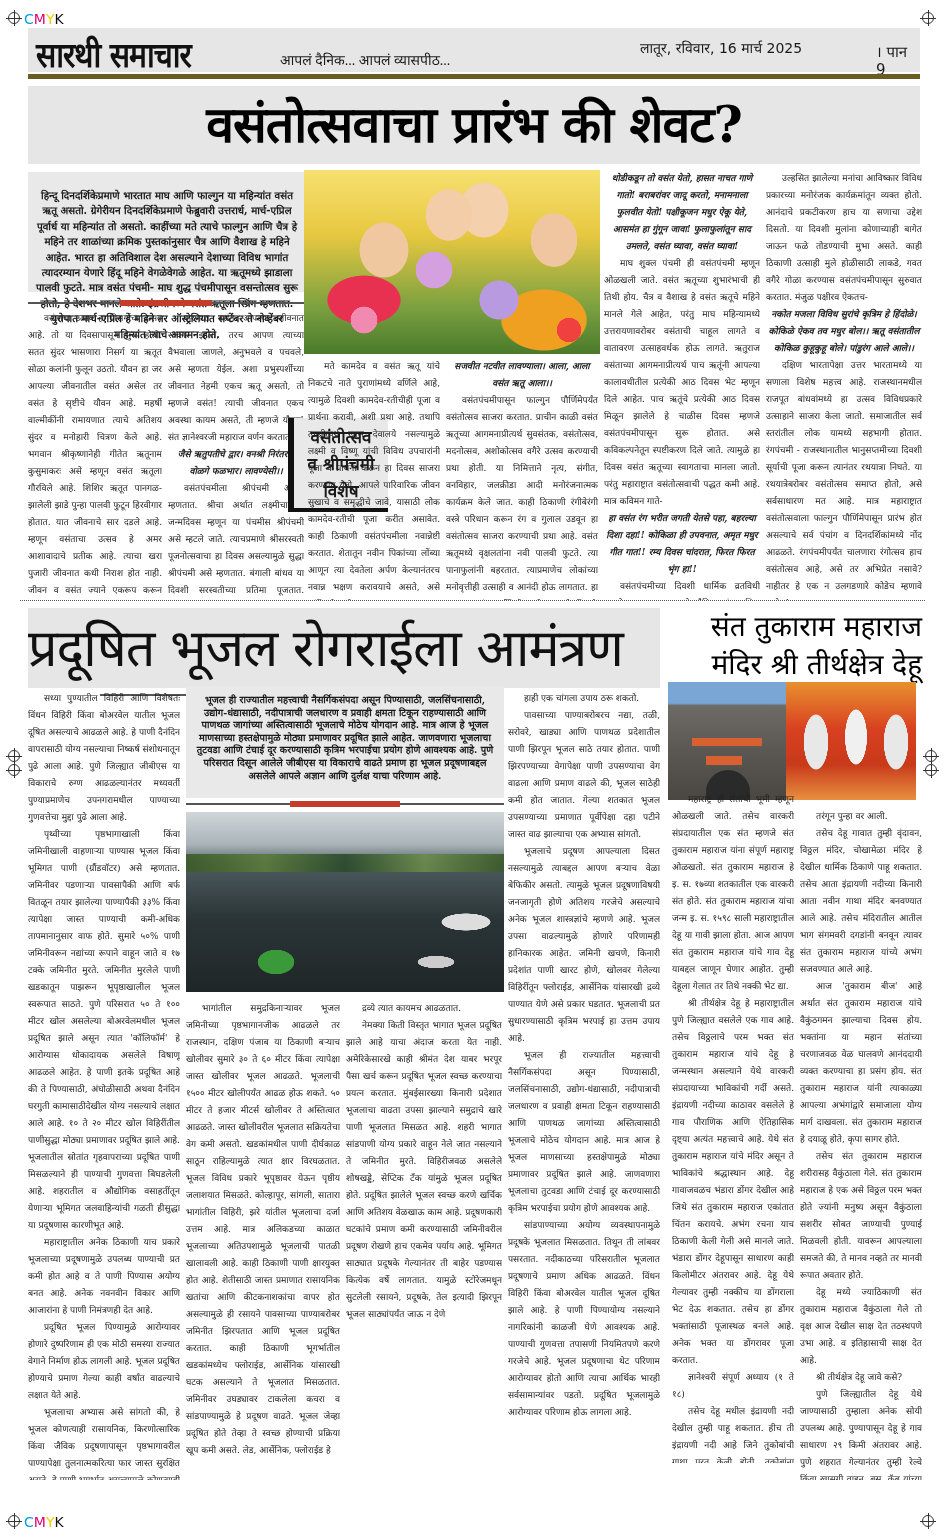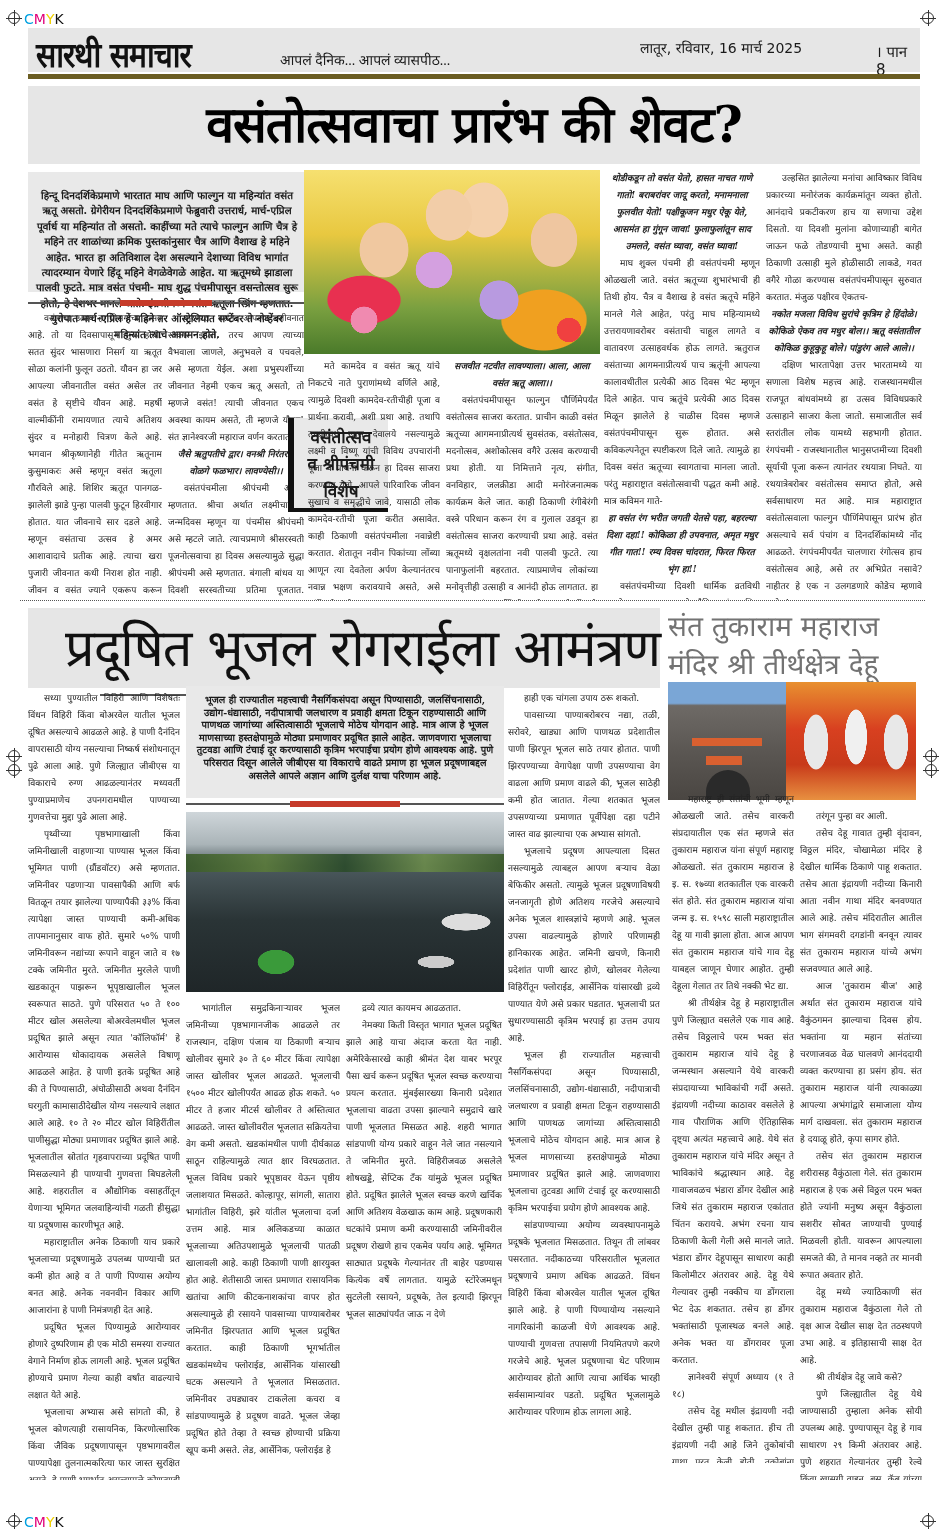--- a/index.html
+++ b/index.html
@@ -40,22 +40,22 @@
   }
 
   .col { font-size: 9px; line-height: 17px; text-align: justify; color: #222; }
   .col p { text-indent: 16px; }
   .col .verse { text-align: center; font-style: italic; font-weight: bold; text-indent: 0; }
 
   .special-box { left: 288px; top: 418px; width: 100px; height: 94px; background: #e9e9e9; border-left: 6px solid #111; border-bottom: 4px solid #111; font-family: "DejaVu Sans", sans-serif; font-weight: bold; font-size: 17px; line-height: 27px; text-align: center; padding-top: 6px; }
 
   .dotted-sep { left: 20px; top: 600px; width: 905px; border-top: 1px dotted #555; }
 
-  .headline2 { left: 28px; top: 608px; width: 632px; height: 80px; background: #e6e6e6; text-align: right; font-family: "DejaVu Sans", sans-serif; font-size: 52px; line-height: 80px; color: #111; letter-spacing: -1px; transform-origin: center; }
-  .headline3 { left: 668px; top: 608px; width: 254px; height: 80px; text-align: left; font-family: "DejaVu Sans", sans-serif; font-size: 28px; line-height: 38px; color: #737373; }
+  .headline2 { left: 28px; top: 608px; width: 632px; height: 80px; background: #e6e6e6; text-align: left; font-family: "DejaVu Sans", sans-serif; font-size: 52px; line-height: 80px; color: #111; letter-spacing: -1px; transform-origin: center; }
+  .headline3 { left: 668px; top: 608px; width: 254px; height: 80px; text-align: right; font-family: "DejaVu Sans", sans-serif; font-size: 28px; line-height: 38px; color: #000000; }
 
   .intro2 { left: 186px; top: 686px; width: 318px; height: 112px; padding: 8px 6px; font-size: 9.6px; line-height: 12.6px; text-align: center; font-weight: bold; }
 
   .photo2 { left: 186px; top: 812px; width: 318px; height: 180px; overflow: hidden;
     background:
       radial-gradient(ellipse 30px 20px at 90px 150px, #3a9a3a 60%, transparent 62%),
       radial-gradient(ellipse 40px 14px at 280px 110px, #ddd 60%, transparent 62%),
       radial-gradient(ellipse 30px 10px at 250px 150px, #ccc 60%, transparent 62%),
       linear-gradient(180deg, #cfd6da 0%, #aab4b8 18%, #4c5a5e 30%, #2a3436 60%, #1f2628 100%);
   }
@@ -82,21 +82,21 @@
 <div class="reg" style="left:8px;top:12px"></div>
 <div class="abs cmyk" style="left:24px;top:11px">
   <span class="c">C</span><span class="m">M</span><span class="y">Y</span><span class="k">K</span>
 </div>
 <div class="reg" style="left:922px;top:12px"></div>
 
 <div class="abs masthead">
   <div class="brand">सारथी समाचार</div>
   <div class="tagline">आपलं दैनिक... आपलं व्यासपीठ...</div>
   <div class="dateline">लातूर, रविवार, 16 मार्च  2025</div>
-  <div class="pageno">। पान 8</div>
+  <div class="pageno">। पान 9</div>
 </div>
 <div class="abs mast-rule"></div>
 
 <div class="abs headline1">वसंतोत्सवाचा प्रारंभ की शेवट?</div>
 
 <div class="abs box-gray intro1">हिन्दू दिनदर्शिकेप्रमाणे भारतात माघ आणि फाल्गुन या महिन्यांत वसंत ऋतू असतो. ग्रेगेरीयन दिनदर्शिकेप्रमाणे फेब्रुवारी उत्तरार्ध, मार्च-एप्रिल पूर्वार्ध या महिन्यांत तो असतो. काहींच्या मते त्याचे फाल्गुन आणि चैत्र हे महिने तर शाळांच्या क्रमिक पुस्तकांनुसार चैत्र आणि वैशाख हे महिने आहेत. भारत हा अतिविशाल देश असल्याने देशाच्या विविध भागांत त्यादरम्यान येणारे हिंदू महिने वेगळेवेगळे आहेत. या ऋतूमध्ये झाडाला पालवी फुटते. मात्र वसंत पंचमी- माघ शुद्ध पंचमीपासून वसन्तोत्सव सुरू होतो, हे देशभर मानले जाते. इंग्रजीमध्ये वसंत ऋतूला स्प्रिंग म्हणतात. युरोपात मार्च-एप्रिल हे महिने तर ऑस्ट्रेलियात सप्टेंबर ते नोव्हेंबर महिन्यांत त्याचे आगमन होते.</div>
 <div class="grey-rule" style="left:28px;top:302px;width:278px"></div>
 <div class="red-seg" style="left:120px;top:300px;width:92px"></div>
 
 <div class="abs photo1"></div>

